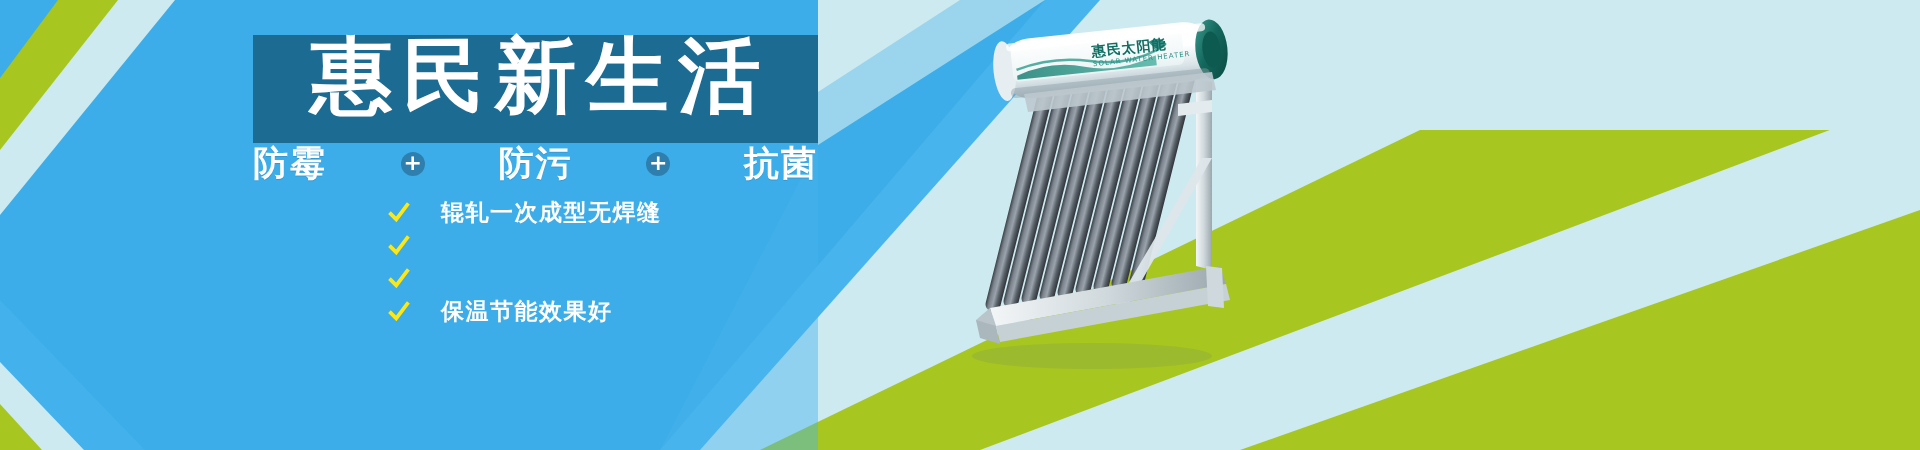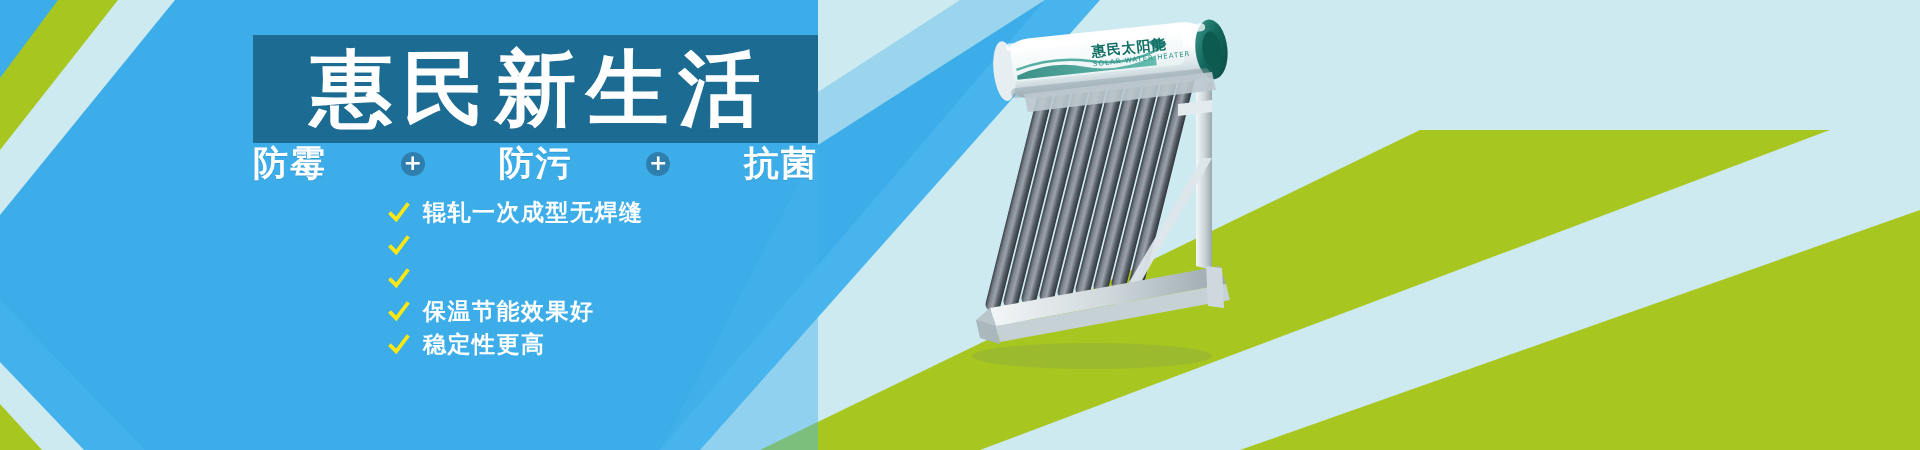--- a/index.html
+++ b/index.html
@@ -20,21 +20,21 @@
 
   
   #title-box {
     position:absolute;
     left:253px;
     top:35px;
     width:565px;
     height:108px;
     background:#1b6b93;
     display:flex;
-    align-items:center;
+    align-items:flex-start;
     justify-content:center;
     z-index:5;
   }
   #title-text {
     color:#ffffff;
     font-size:82px;
     font-weight:bold;
     letter-spacing:10px;
     line-height:1;
     white-space:nowrap;
@@ -100,20 +100,21 @@
     display:block;
   }
   .feature-label {
     color:#ffffff;
     font-size:23px;
     font-weight:bold;
     letter-spacing:1.5px;
     line-height:1;
     white-space:nowrap;
     font-family:"DejaVu Sans","Liberation Sans",sans-serif;
+    margin-left:18px;
   }
 
   
   #product {
     position:absolute;
     left:950px;
     top:8px;
     width:330px;
     height:370px;
     z-index:6;
@@ -210,26 +211,20 @@
       <svg class="check" viewBox="0 0 24 24">
         <path d="M3 13 L9 19 L21 3" stroke="#ffe812" stroke-width="4" fill="none" stroke-linecap="square"></path>
       </svg>
     </div>
     <div class="feature-row">
       <svg class="check" viewBox="0 0 24 24">
         <path d="M3 13 L9 19 L21 3" stroke="#ffe812" stroke-width="4" fill="none" stroke-linecap="square"></path>
       </svg>
       <span class="feature-label">保温节能效果好</span>
     </div>
-    <div class="feature-row">
-      <svg class="check" viewBox="0 0 24 24">
-        <path d="M3 13 L9 19 L21 3" stroke="#ffe812" stroke-width="4" fill="none" stroke-linecap="square"></path>
-      </svg>
-      <span class="feature-label">稳定性更高</span>
-    </div>
   </div>
 
   <div id="product">
     <svg viewBox="0 0 330 370" preserveAspectRatio="xMidYMid meet">
       <defs>
         <linearGradient id="tankGrad" x1="0" y1="0" x2="0" y2="1">
           <stop offset="0%" stop-color="#fdfefe"></stop>
           <stop offset="38%" stop-color="#ffffff"></stop>
           <stop offset="72%" stop-color="#d9e4e8"></stop>
           <stop offset="100%" stop-color="#a9b8bf"></stop>

